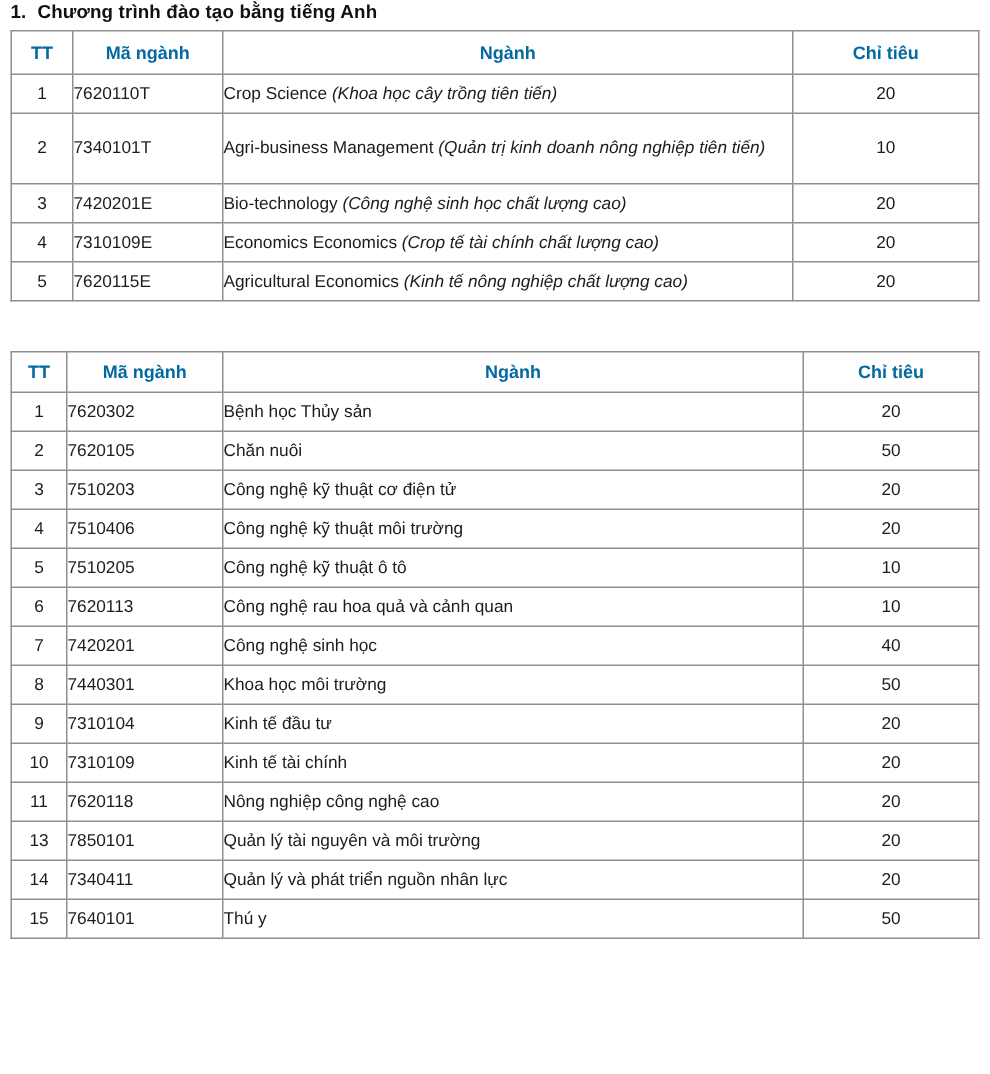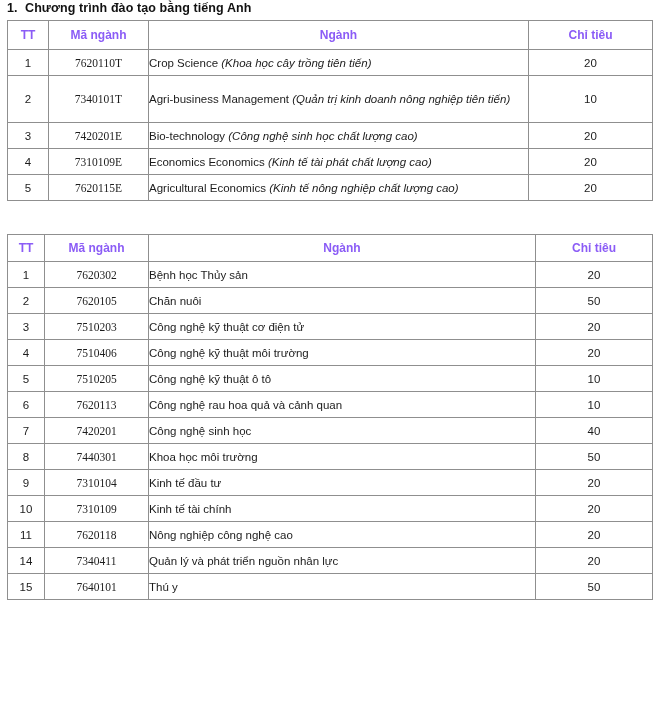--- a/index.html
+++ b/index.html
@@ -47,25 +47,25 @@
   table.data-table th {
     border: 1px solid #8f8f8f;
     padding: 0;
     vertical-align: middle;
     font-weight: normal;
   }
   table.data-table thead th {
     font-weight: bold;
     font-size: 12px;
     text-align: center;
-    color: #8b5cf6;
+    color: #0369a1;
   }
 
   .c-tt      { text-align: center; }
-  .c-code    { text-align: center; font-family: Liberation Serif, serif; }
+  .c-code    { text-align: left; }
   .c-name    { text-align: left; padding-left: 5px; padding-right: 4px; }
   .c-quota   { text-align: center; }
 
   .name-just {
     text-align: justify;
     text-align-last: left;
     line-height: 15px;
     padding-top: 2px;
     padding-bottom: 2px;
   }
@@ -138,21 +138,21 @@
       </tr>
       <tr>
         <td class="c-tt">3</td>
         <td class="c-code">7420201E</td>
         <td class="c-name"><span>Bio-technology</span> <i>(Công nghệ sinh học chất lượng cao)</i></td>
         <td class="c-quota">20</td>
       </tr>
       <tr>
         <td class="c-tt">4</td>
         <td class="c-code">7310109E</td>
-        <td class="c-name"><span>Economics Economics</span> <i>(Kinh tế tài phát chất lượng cao)</i></td>
+        <td class="c-name"><span>Economics Economics</span> <i>(Crop tế tài chính chất lượng cao)</i></td>
         <td class="c-quota">20</td>
       </tr>
       <tr>
         <td class="c-tt">5</td>
         <td class="c-code">7620115E</td>
         <td class="c-name"><span>Agricultural Economics</span> <i>(Kinh tế nông nghiệp chất lượng cao)</i></td>
         <td class="c-quota">20</td>
       </tr>
     </tbody>
   </table>
@@ -234,20 +234,26 @@
           <td class="c-name">Kinh tế tài chính</td>
           <td class="c-quota">20</td>
         </tr>
         <tr>
           <td class="c-tt">11</td>
           <td class="c-code">7620118</td>
           <td class="c-name">Nông nghiệp công nghệ cao</td>
           <td class="c-quota">20</td>
         </tr>
         <tr>
+          <td class="c-tt">13</td>
+          <td class="c-code">7850101</td>
+          <td class="c-name">Quản lý tài nguyên và môi trường</td>
+          <td class="c-quota">20</td>
+        </tr>
+        <tr>
           <td class="c-tt">14</td>
           <td class="c-code">7340411</td>
           <td class="c-name">Quản lý và phát triển nguồn nhân lực</td>
           <td class="c-quota">20</td>
         </tr>
         <tr>
           <td class="c-tt">15</td>
           <td class="c-code">7640101</td>
           <td class="c-name">Thú y</td>
           <td class="c-quota">50</td>

